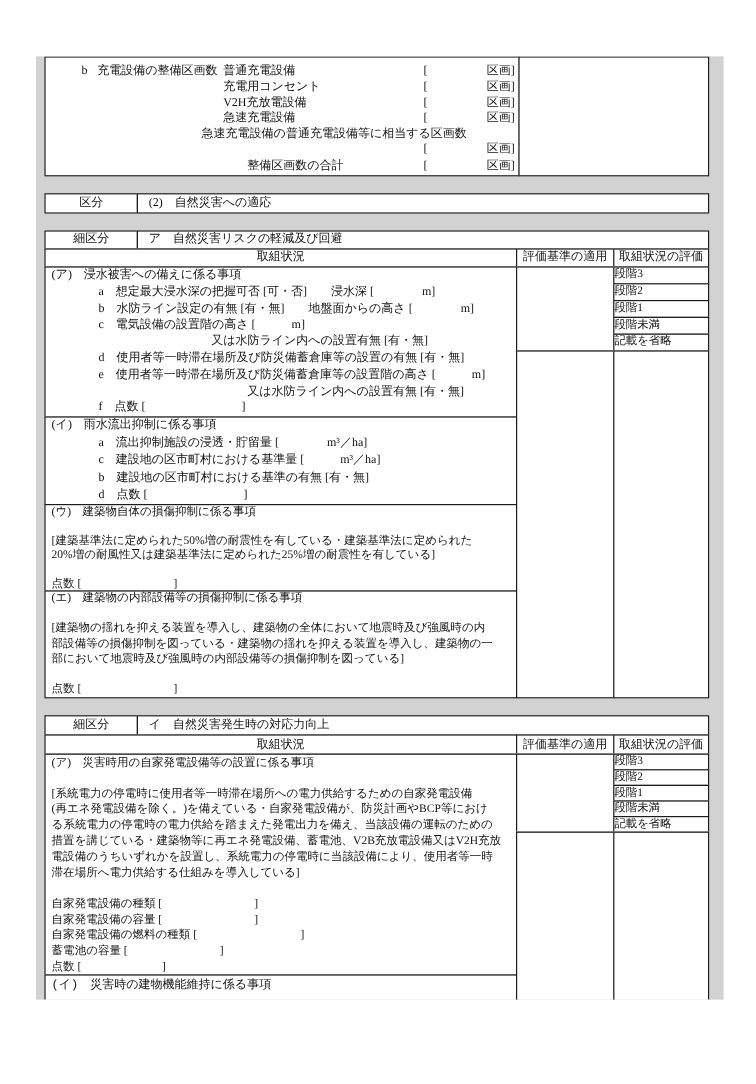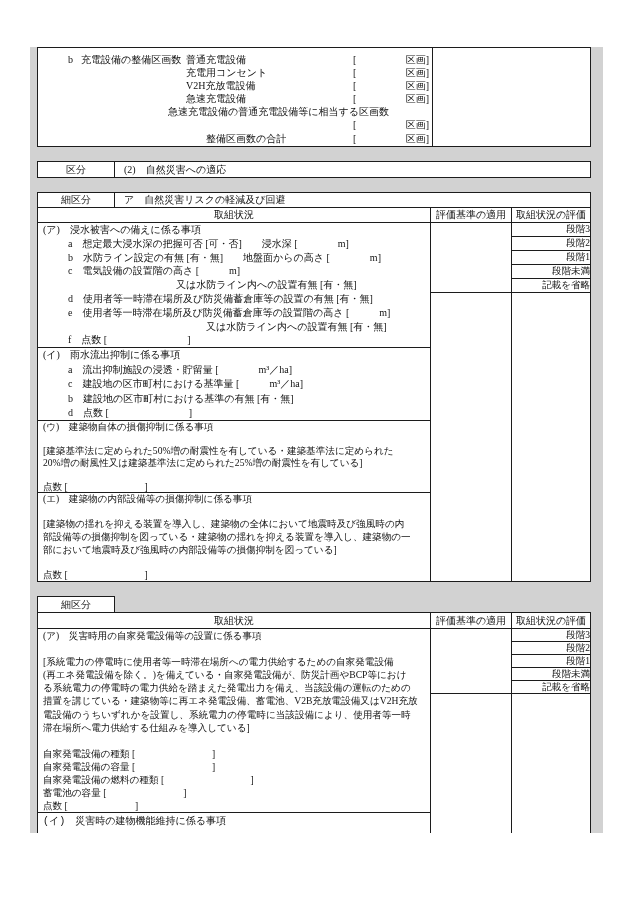--- a/index.html
+++ b/index.html
@@ -15,35 +15,35 @@
   .tbl{position:absolute;left:7px;}
   .cell{
     position:absolute;background:#ffffff;
     border:1px solid #1c1c1c;box-sizing:border-box;
     overflow:hidden;
   }
   .ln{white-space:nowrap;overflow:hidden;font-size:10px;}
   .bk{overflow:hidden;}
   .ctr{text-align:center;}
   .pl5{padding-left:5px;}
-  .pl30{padding-left:30px;}
+  .pl30{padding-left:44px;}
   .pl138{padding-left:138px;}
   .pl168{padding-left:168px;}
   
   .t1L .ln{height:13.1px;line-height:13.1px;}
   .t1pad{height:5px;}
   .t3A .ln{height:13.8px;line-height:13.8px;}
   .t3B .ln{height:14.6px;line-height:14.6px;}
   .t3C .ln,.t3C .bk{height:12px;line-height:12px;font-size:9.6px;}
   .t3D .ln,.t3D .bk{height:12.7px;line-height:12.7px;font-size:9.6px;}
   .t4A .ln,.t4A .bk{height:13.1px;line-height:13.1px;font-size:9.6px;}
   .t4B .ln{height:14px;line-height:14px;}
   .rowcell .ln{font-size:10px;}
   .hdr{font-size:10px;text-align:center;}
-  .stage{font-size:9.5px;text-align:right;}
+  .stage{font-size:9.5px;text-align:left;}
   
   .t1l{position:relative;}
   .t1l span{position:absolute;top:0;}
   .brk{
     position:absolute;left:315px;top:0;width:76px;
     display:flex;justify-content:space-between;
   }
   .brk i{font-style:normal;}
 </style>
 </head>
@@ -187,20 +187,23 @@
         <div class="ln stage" style="line-height:13px;">記載を省略</div>
       </div>
     <div class="cell" style="left:474px;top:100px;width:80px;height:290px;"></div>
   </div>
 
   <div class="tbl" style="top:549px;width:554px;height:245px;">
 
     <div class="cell rowcell" style="left:0;top:0;width:78px;height:17px;">
       <div class="ln ctr" style="line-height:15px;">細区分</div>
     </div>
+    <div class="cell rowcell" style="left:77px;top:0;width:477px;height:17px;">
+      <div class="ln" style="line-height:15px;padding-left:9px;">イ　自然災害発生時の対応力向上</div>
+    </div>
 
     <div class="cell" style="left:0;top:16px;width:394px;height:17px;">
       <div class="ln hdr" style="line-height:15px;">取組状況</div>
     </div>
     <div class="cell" style="left:393px;top:16px;width:82px;height:17px;">
       <div class="ln hdr" style="line-height:15px;">評価基準の適用</div>
     </div>
     <div class="cell" style="left:474px;top:16px;width:80px;height:17px;">
       <div class="ln hdr" style="line-height:15px;">取組状況の評価</div>
     </div>

